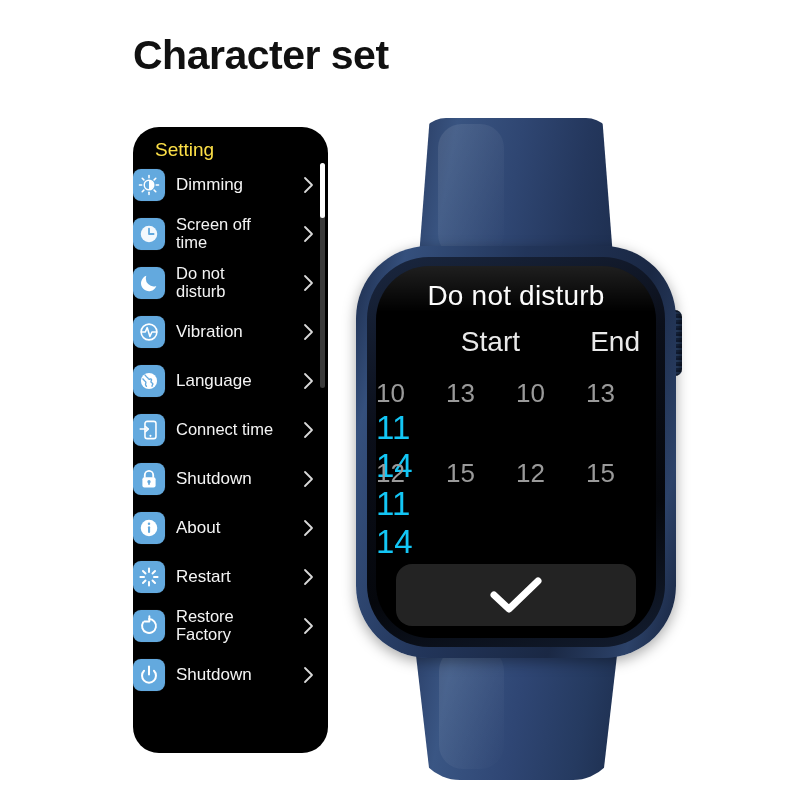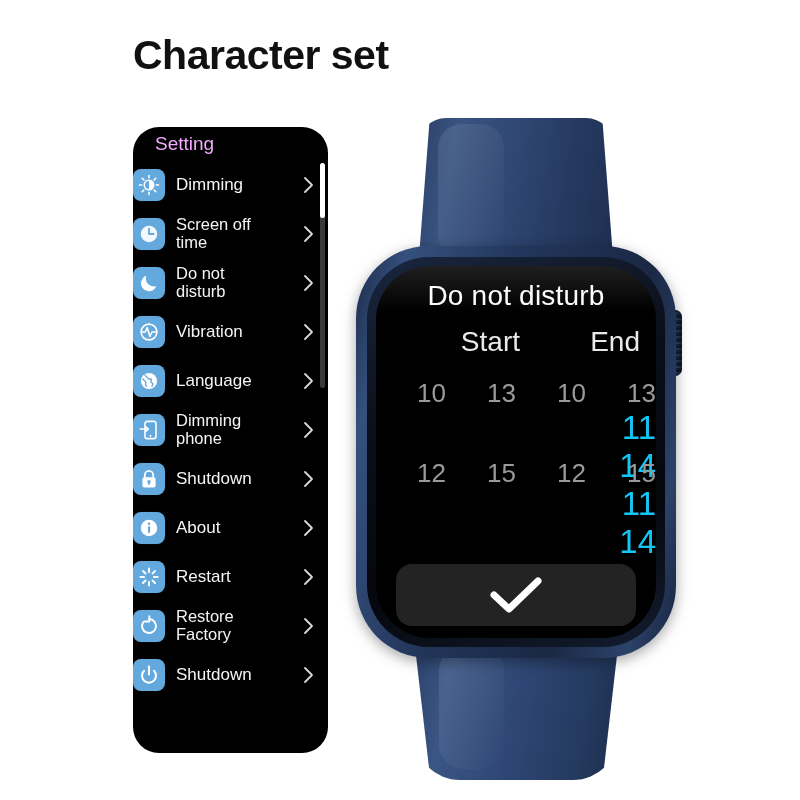--- a/index.html
+++ b/index.html
@@ -35,23 +35,23 @@
     top: 127px;
     width: 195px;
     height: 626px;
     background: #000000;
     border-radius: 26px;
     overflow: hidden;
   }
   #settings-header {
     position: absolute;
     left: 22px;
-    top: 6px;
+    top: 12px;
     font-size: 19px;
-    color: #f0abfc;
+    color: #fde047;
     font-weight: 400;
   }
   #settings-list {
     position: absolute;
     left: 0;
     top: 33px;
     right: 0;
     bottom: 0;
   }
   .setting-row {
@@ -277,22 +277,21 @@
     position: absolute;
     left: 0;
     right: 0;
     display: flex;
     font-size: 26px;
   }
   .picker-row.dim  { color: #9a9a9a; }
   .picker-row.sel  { color: #13c6f5; font-size: 33px; font-weight: 400; flex-direction: column; }
   .picker-cell {
     flex: 1;
-    text-align: right;
-    padding-left: 6px;
+    text-align: left;
   }
   #row-prev { top: 112px; }
   #row-sel  { top: 143px; }
   #row-next { top: 192px; }
 
   #confirm-button {
     position: absolute;
     left: 20px;
     right: 20px;
     bottom: 12px;
@@ -405,21 +404,21 @@
 
     <div class="setting-row">
       <span class="row-icon">
         <svg width="22" height="22" viewBox="0 0 24 24">
           <rect x="7.6" y="2.6" width="12" height="18.8" rx="2.4" fill="none" stroke="#ffffff" stroke-width="1.7"></rect>
           <circle cx="13.6" cy="18.4" r="1.1" fill="#ffffff"></circle>
           <line x1="2.4" y1="11" x2="11" y2="11" stroke="#ffffff" stroke-width="1.7" stroke-linecap="round"></line>
           <polyline points="8.2,8.2 11.2,11 8.2,13.8" fill="none" stroke="#ffffff" stroke-width="1.7" stroke-linecap="round" stroke-linejoin="round"></polyline>
         </svg>
       </span>
-      <span class="row-label two-line">Dimming phone</span>
+      <span class="row-label two-line">Connect time</span>
       <span class="row-chevron">
         <svg width="11" height="18" viewBox="0 0 11 18">
             <polyline points="2,2 9,9 2,16" fill="none" stroke="currentColor" stroke-width="1.8" stroke-linecap="round" stroke-linejoin="round"></polyline>
           </svg>
       </span>
     </div>
 
     <div class="setting-row">
       <span class="row-icon">
         <svg width="22" height="22" viewBox="0 0 24 24">

